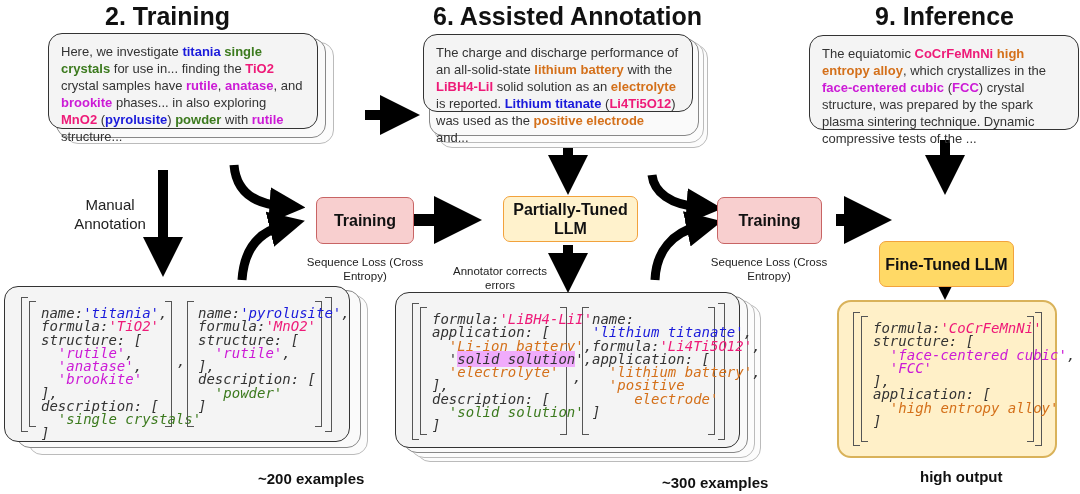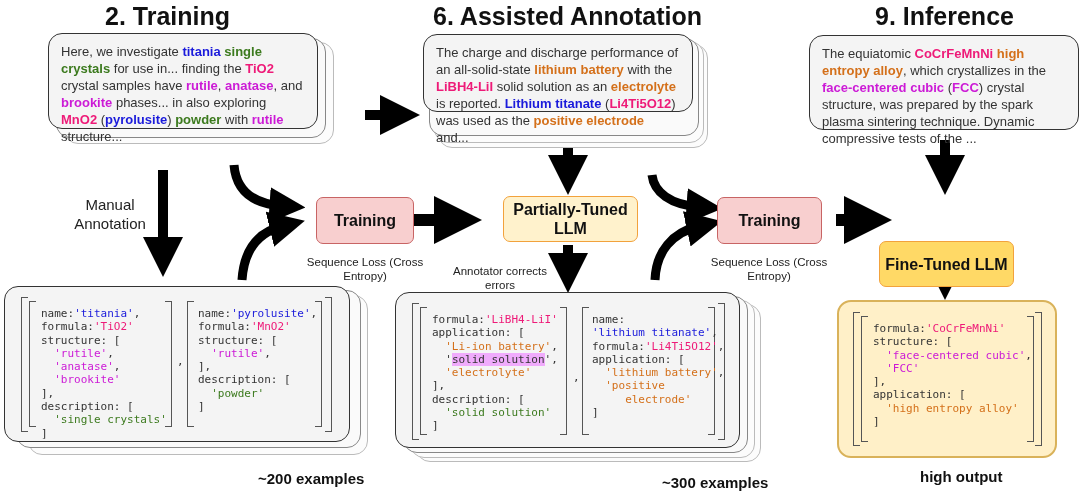--- a/index.html
+++ b/index.html
@@ -11,21 +11,21 @@
   .card.back2 { background:#fcfcfc; border-color:#bbb; }
   .para { font-size:13px; line-height:17px; color:#333; padding:9px 12px; }
   .c-blue { color:#1a1adb; } .c-green { color:#3c7a1e; } .c-pink { color:#ee1a78; }
   .c-mag { color:#cc1ad6; } .c-orange { color:#d4701a; }
   .node { position:absolute; box-sizing:border-box; border-radius:7px; display:flex; align-items:center; justify-content:center; text-align:center; font-weight:bold; font-size:16px; line-height:19px; color:#111; }
   .node.train { background:#f8cfcf; border:1.5px solid #c86464; }
   .node.partial { background:#fff2cc; border:1.5px solid #f2a23c; }
   .node.fine { background:#ffd966; border:1.5px solid #f2a23c; }
   .small { font-size:11.5px; line-height:14px; color:#222; text-align:center; white-space:nowrap; }
   .label { font-size:15px; line-height:19px; color:#222; text-align:center; }
-  .code { font-family:"DejaVu Sans Mono", monospace; font-size:11px; line-height:13.3px; color:#333; white-space:pre; }
+  .code { font-family:"DejaVu Sans Mono", monospace; font-size:14px; line-height:13.3px; color:#333; white-space:pre;font-style:italic; }
   .bracket { position:absolute; border:1.5px solid #555; box-sizing:border-box; }
   .bl { border-right:none; width:7px; }
   .br { border-left:none; width:7px; }
   .hl { background:#f0abfc; }
   .count { font-weight:bold; font-size:15px; color:#111; white-space:nowrap; }
   svg { position:absolute; left:0; top:0; }
 </style>
 </head>
 <body>
 

